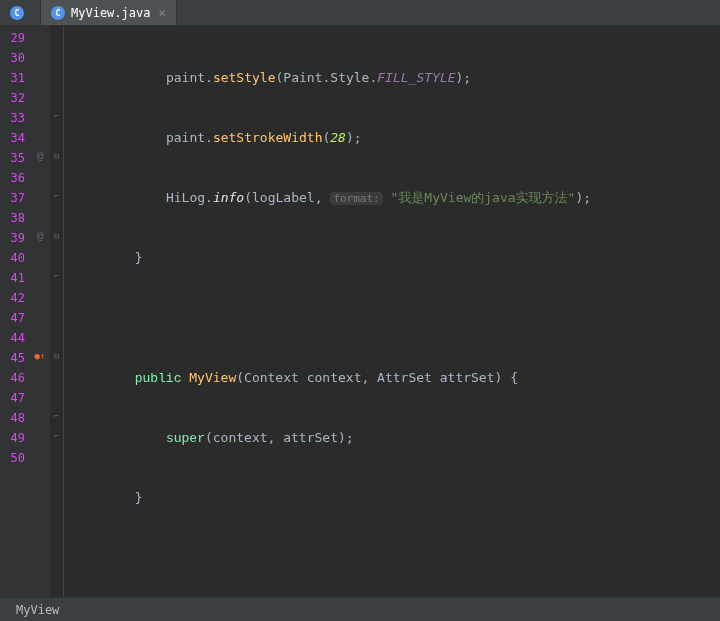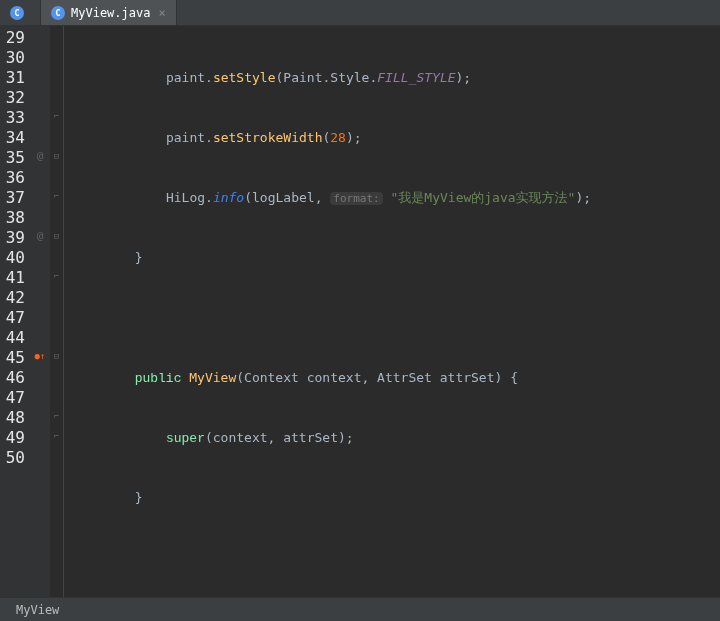--- a/index.html
+++ b/index.html
@@ -54,25 +54,25 @@
       font-size: 12px;
     }
     .editor-container {
       flex: 1;
       display: flex;
       overflow: hidden;
     }
     .gutter {
       width: 30px;
       background: #313335;
-      color: #e5e5e5;
+      color: #d946ef;
       text-align: right;
       padding: 2px 5px 2px 2px;
       line-height: 20px;
-      font-size: 16px;
+      font-size: 12px;
       user-select: none;
     }
     .gutter-anno {
       width: 20px;
       background: #313335;
       color: #606366;
       line-height: 20px;
       font-size: 11px;
       text-align: center;
       position: relative;
@@ -90,24 +90,24 @@
       flex: 1;
       background: #2b2b2b;
       line-height: 20px;
       padding: 2px 0 14px 8px;
       white-space: pre;
       overflow: hidden;
     }
     .line { height: 20px; }
     .kw { color: #86efac; font-family: Liberation Mono, monospace; }
     .method { color: #ffc66d; }
-    .static-method { color: #3b82f6; font-style: italic; }
+    .static-method { color: #e5e5e5; font-style: italic; }
     .field { color: #9876aa; }
     .str { color: #6a8759; }
-    .num { color: #f97316; }
+    .num { color: #bef264; font-style: italic; }
     .inline-hint { background: #3b3b3b; color: #787878; padding: 0 3px; border-radius: 4px; font-size: 11px; }
     .bookmark { color: #f26522; font-size: 9px; position: relative; }
     .breadcrumb {
       height: 24px;
       background: #3c3f41;
       border-top: 1px solid #323232;
       padding: 0 16px;
       display: flex;
       align-items: center;
       color: #bbbbbb;

